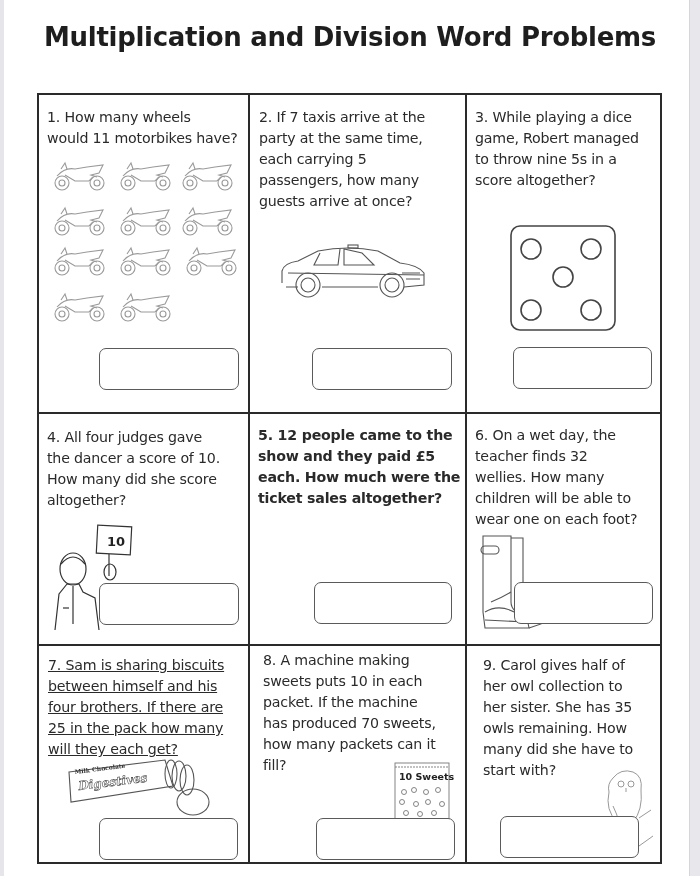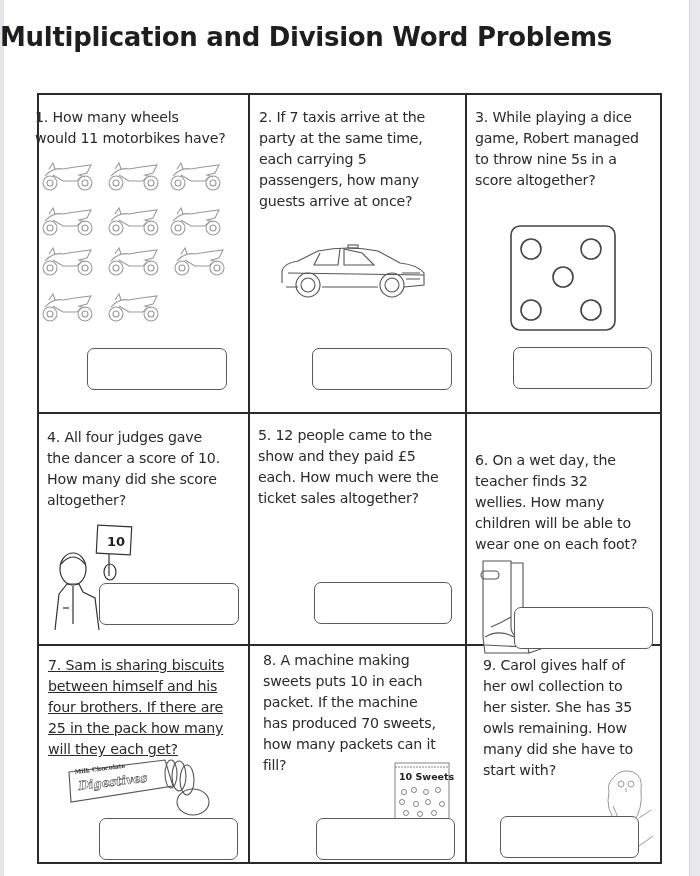--- a/index.html
+++ b/index.html
@@ -5,21 +5,21 @@
   html, body { margin: 0; padding: 0; }
   body {
     width: 700px; height: 876px; position: relative; overflow: hidden;
     background: #ffffff;
     font-family: "DejaVu Sans", sans-serif;
     color: #222222;
   }
   .edge-left { position: absolute; left: 0; top: 0; width: 4px; height: 876px; background: #e6e6ea; }
   .edge-right { position: absolute; right: 0; top: 0; width: 10px; height: 876px; background: #e8e8ec; border-left: 1px solid #d6d6da; }
   .title {
-    position: absolute; left: 0; top: 22px; width: 700px; 
+    position: absolute; left: 0; top: 22px; width: 700px; text-align: center;
     font-size: 26px; font-weight: bold; letter-spacing: -0.3px; color: #1e1e1e;
     font-family: "DejaVu Sans", sans-serif;
   }
   .grid {
     position: absolute; left: 37px; top: 93px; width: 625px; height: 771px;
     border: 2px solid #2a2a2a; box-sizing: border-box;
   }
   .vline { position: absolute; top: 93px; width: 2px; height: 771px; background: #2a2a2a; }
   .hline { position: absolute; left: 37px; width: 625px; height: 2px; background: #2a2a2a; }
   .cell { position: absolute; box-sizing: border-box; }
@@ -41,21 +41,21 @@
 <div class="edge-right"></div>
 
 <div class="title">Multiplication and Division Word Problems</div>
 
 <div class="grid"></div>
 <div class="vline" style="left:248px"></div>
 <div class="vline" style="left:465px"></div>
 <div class="hline" style="top:412px"></div>
 <div class="hline" style="top:644px"></div>
 
-<div class="cell" style="left:27px;top:95px;width:209px;height:228px;padding-left:15px;">
+<div class="cell" style="left:39px;top:95px;width:209px;height:228px;padding-left:15px;">
   <div class="q" style="left:8px;top:12px;">
     <div>1. How many wheels</div>
     <div>would 11 motorbikes have?</div>
   </div>
   <svg style="left:14px;top:68px;" width="180" height="175" viewBox="0 0 180 175">
     <defs>
       <g id="bike" fill="none" stroke="#9a9a9a" stroke-width="1.1">
         <circle cx="9" cy="20" r="7"></circle>
           <circle cx="9" cy="20" r="3"></circle>
         <circle cx="44" cy="20" r="7"></circle>
@@ -140,31 +140,31 @@
       <path d="M6 40 Q18 26 30 40"></path>
       <path d="M12 60 L24 60 L28 68 L40 74 L44 106 M12 60 L4 70 L0 106"></path>
       <path d="M18 62 L18 100"></path>
       <path d="M8 84 L14 84"></path>
     </g>
     <text x="52" y="22" class="sign-text" font-size="13" fill="#222">10</text>
   </svg>
   <div class="answer" style="left:60px;top:169px;width:140px;height:42px;"></div>
 </div>
 
-<div class="cell" style="left:250px;top:414px;width:215px;height:230px;">
+<div class="cell" style="left:250px;top:414px;width:215px;height:230px;font-weight:bold;">
   <div class="q" style="left:8px;top:11px;">
     <div>5. 12 people came to the</div>
     <div>show and they paid £5</div>
     <div>each. How much were the</div>
     <div>ticket sales altogether?</div>
   </div>
   <div class="answer" style="left:64px;top:168px;width:138px;height:42px;"></div>
 </div>
 
-<div class="cell" style="left:467px;top:414px;width:193px;height:230px;margin-top:25px;">
+<div class="cell" style="left:467px;top:414px;width:193px;height:230px;">
   <div class="q" style="left:8px;top:11px;">
     <div>6. On a wet day, the</div>
     <div>teacher finds 32</div>
     <div>wellies. How many</div>
     <div>children will be able to</div>
     <div>wear one on each foot?</div>
   </div>
   <svg style="left:14px;top:118px;" width="72" height="100" viewBox="0 0 72 100">
     <g fill="none" stroke="#555" stroke-width="1.1">
       <path d="M2 4 L30 4 L30 70 Q30 80 46 86 L48 96 L4 96 L2 80 Z" fill="#fff"></path>

